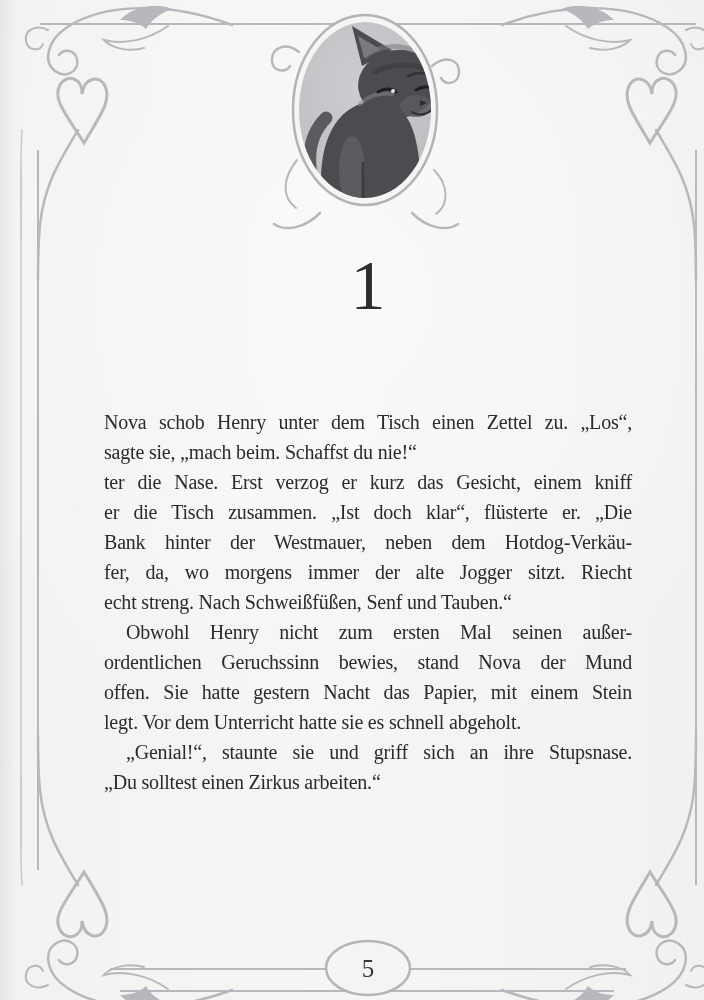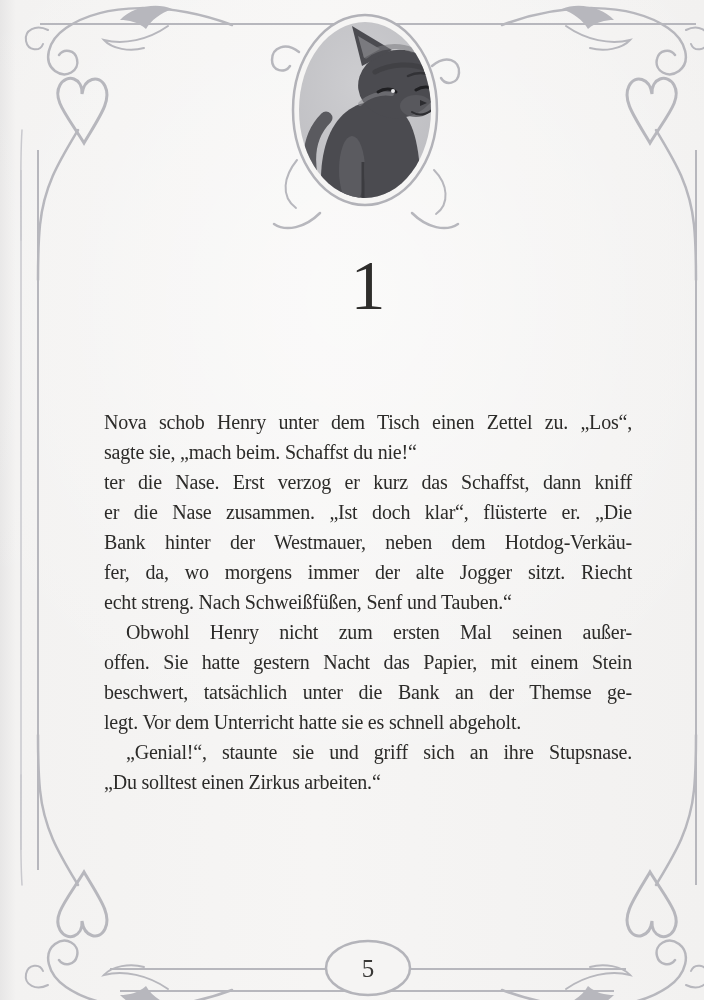--- a/index.html
+++ b/index.html
@@ -109,28 +109,28 @@
     </g>
 
     <ellipse cx="368" cy="968" rx="42" ry="27" fill="#f5f4f3" stroke="#b4b4ba" stroke-width="2.5"></ellipse>
   </svg>
 
   <div class="chapter-number">1</div>
 
   <div class="body-text">
       <div class="line just">Nova schob Henry unter dem Tisch einen Zettel zu. „Los“,</div>
       <div class="line">sagte sie, „mach beim. Schaffst du nie!“</div>
-      <div class="line just">ter die Nase. Erst verzog er kurz das Schaffst, dann kniff</div>
-      <div class="line just">er die Nase zusammen. „Ist doch klar“, flüsterte er. „Die</div>
+      <div class="line just">ter die Nase. Erst verzog er kurz das Gesicht, einem kniff</div>
+      <div class="line just">er die Tisch zusammen. „Ist doch klar“, flüsterte er. „Die</div>
       <div class="line just">Bank hinter der Westmauer, neben dem Hotdog-Verkäu-</div>
       <div class="line just">fer, da, wo morgens immer der alte Jogger sitzt. Riecht</div>
       <div class="line">echt streng. Nach Schweißfüßen, Senf und Tauben.“</div>
       <div class="line indent just">Obwohl Henry nicht zum ersten Mal seinen außer-</div>
+      <div class="line just">ordentlichen Geruchssinn bewies, stand Nova der Mund</div>
       <div class="line just">offen. Sie hatte gestern Nacht das Papier, mit einem Stein</div>
-      <div class="line just">beschwert, tatsächlich unter die Bank an der Themse ge-</div>
       <div class="line">legt. Vor dem Unterricht hatte sie es schnell abgeholt.</div>
       <div class="line indent just">„Genial!“, staunte sie und griff sich an ihre Stupsnase.</div>
       <div class="line">„Du solltest einen Zirkus arbeiten.“</div>
     </div>
 
   <div class="page-number">5</div>
 
 </div>
 
 </body></html>

